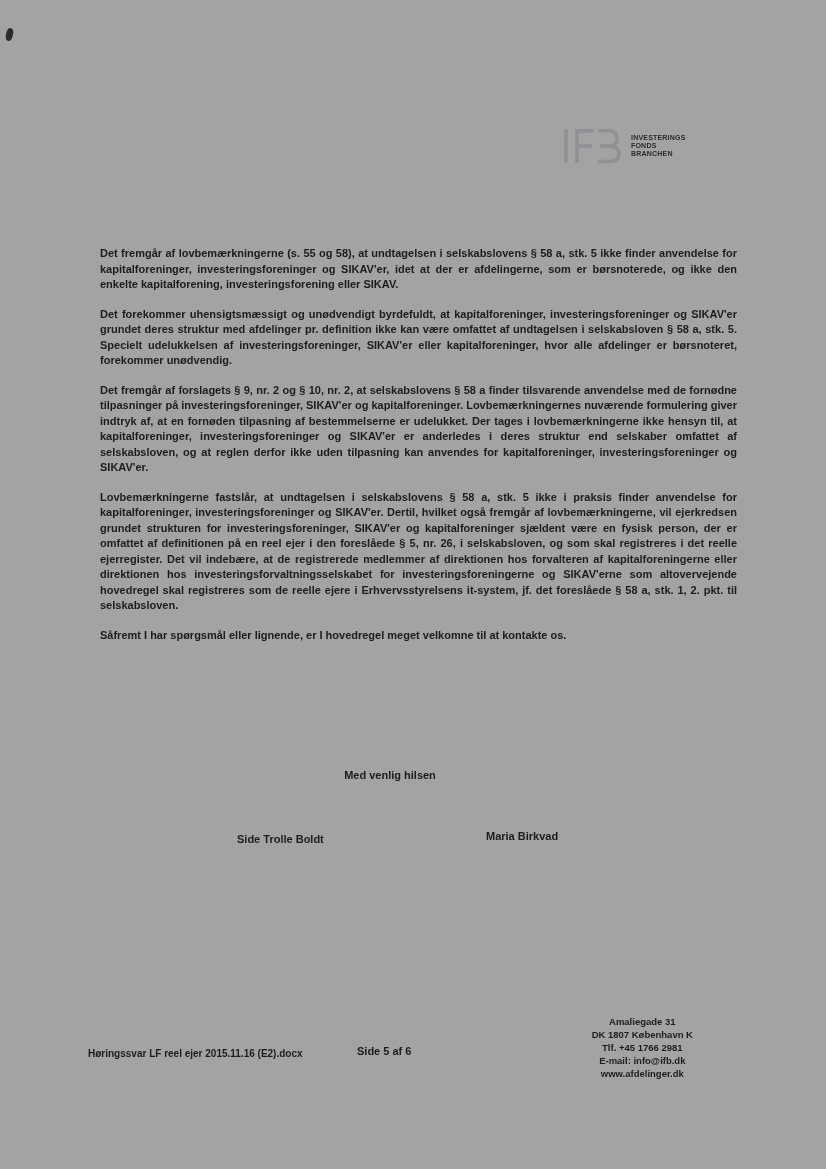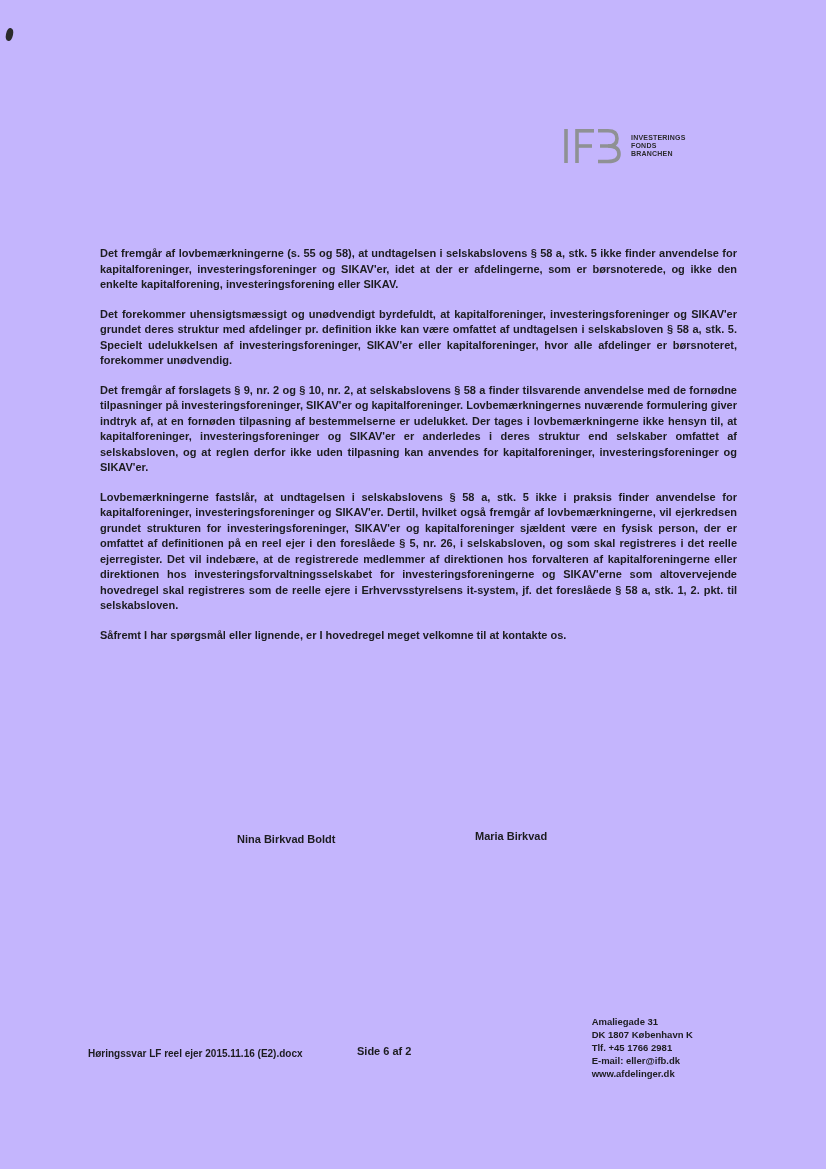--- a/index.html
+++ b/index.html
@@ -4,21 +4,21 @@
 <style>
   html, body { margin: 0; padding: 0; }
   body {
     width: 826px; height: 1169px;
     background: #fdfdfc;
     position: relative;
     font-family: "Liberation Sans", sans-serif;
     color: #1c1c1f;
     overflow: hidden;
   }
-  .page { position: absolute; inset: 0; background: #c4b5fd; }
+  .page { position: absolute; inset: 0; background: #a3a3a3; }
 
   
   .speck {
     position: absolute; left: 6px; top: 28px;
     width: 7px; height: 13px;
     background: #2b2b2b; border-radius: 45%;
     transform: rotate(12deg);
   }
 
   
@@ -40,34 +40,34 @@
   
   .closing {
     position: absolute; left: 100px; top: 767px; width: 580px;
     text-align: center; font-size: 11px; font-weight: 700;
     line-height: 16.5px; color: #1c1c1f;
   }
 
   
   .sig { position: absolute; font-size: 11px; font-weight: 700; color: #1c1c1f; }
   .sig-left  { left: 237px; top: 833px; }
-  .sig-right { left: 475px; top: 830px; }
+  .sig-right { left: 486px; top: 830px; }
 
   
   .footer-filename {
     position: absolute; left: 88px; top: 1048px;
     font-size: 10px; font-weight: 700; color: #1c1c1f;
   }
   .footer-page {
     position: absolute; left: 357px; top: 1045px;
     font-size: 11px; font-weight: 700; color: #1c1c1f;
   }
   .footer-address {
     position: absolute; right: 133px; top: 1015px;
-    text-align: left; font-size: 9.5px; font-weight: 700;
+    text-align: center; font-size: 9.5px; font-weight: 700;
     line-height: 13px; color: #1c1c1f; margin-left: 40px;
   }
 </style>
 </head>
 <body>
 
 <div class="page">
 
   <div class="speck"></div>
 
@@ -96,28 +96,29 @@
 
   <div class="body-text">
     <p>Det fremgår af lovbemærkningerne (s. 55 og 58), at undtagelsen i selskabslovens § 58 a, stk. 5 ikke finder anvendelse for kapitalforeninger, investeringsforeninger og SIKAV'er, idet at der er afdelingerne, som er børsnoterede, og ikke den enkelte kapitalforening, investeringsforening eller SIKAV.</p>
     <p>Det forekommer uhensigtsmæssigt og unødvendigt byrdefuldt, at kapitalforeninger, investeringsforeninger og SIKAV'er grundet deres struktur med afdelinger pr. definition ikke kan være omfattet af undtagelsen i selskabsloven § 58 a, stk. 5. Specielt udelukkelsen af investeringsforeninger, SIKAV'er eller kapitalforeninger, hvor alle afdelinger er børsnoteret, forekommer unødvendig.</p>
     <p>Det fremgår af forslagets § 9, nr. 2 og § 10, nr. 2, at selskabslovens § 58 a finder tilsvarende anvendelse med de fornødne tilpasninger på investeringsforeninger, SIKAV'er og kapitalforeninger. Lovbemærkningernes nuværende formulering giver indtryk af, at en fornøden tilpasning af bestemmelserne er udelukket. Der tages i lovbemærkningerne ikke hensyn til, at kapitalforeninger, investeringsforeninger og SIKAV'er er anderledes i deres struktur end selskaber omfattet af selskabsloven, og at reglen derfor ikke uden tilpasning kan anvendes for kapitalforeninger, investeringsforeninger og SIKAV'er.</p>
     <p>Lovbemærkningerne fastslår, at undtagelsen i selskabslovens § 58 a, stk. 5 ikke i praksis finder anvendelse for kapitalforeninger, investeringsforeninger og SIKAV'er. Dertil, hvilket også fremgår af lovbemærkningerne, vil ejerkredsen grundet strukturen for investeringsforeninger, SIKAV'er og kapitalforeninger sjældent være en fysisk person, der er omfattet af definitionen på en reel ejer i den foreslåede § 5, nr. 26, i selskabsloven, og som skal registreres i det reelle ejerregister. Det vil indebære, at de registrerede medlemmer af direktionen hos forvalteren af kapitalforeningerne eller direktionen hos investeringsforvaltningsselskabet for investeringsforeningerne og SIKAV'erne som altovervejende hovedregel skal registreres som de reelle ejere i Erhvervsstyrelsens it-system, jf. det foreslåede § 58 a, stk. 1, 2. pkt. til selskabsloven.</p>
     <p>Såfremt I har spørgsmål eller lignende, er I hovedregel meget velkomne til at kontakte os.</p>
   </div>
 
   <div class="closing">
+    <div>Med venlig hilsen</div>
   </div>
 
-  <div class="sig sig-left">Nina Birkvad Boldt</div>
+  <div class="sig sig-left">Side Trolle Boldt</div>
   <div class="sig sig-right">Maria Birkvad</div>
 
   <div class="footer-filename">Høringssvar LF reel ejer 2015.11.16 (E2).docx</div>
-  <div class="footer-page">Side 6 af 2</div>
+  <div class="footer-page">Side 5 af 6</div>
   <div class="footer-address">
     <div>Amaliegade 31</div>
     <div>DK 1807 København K</div>
     <div>Tlf. +45 1766 2981</div>
-    <div>E-mail: eller@ifb.dk</div>
+    <div>E-mail: info@ifb.dk</div>
     <div>www.afdelinger.dk</div>
   </div>
 
 </div>
 
 </body></html>

